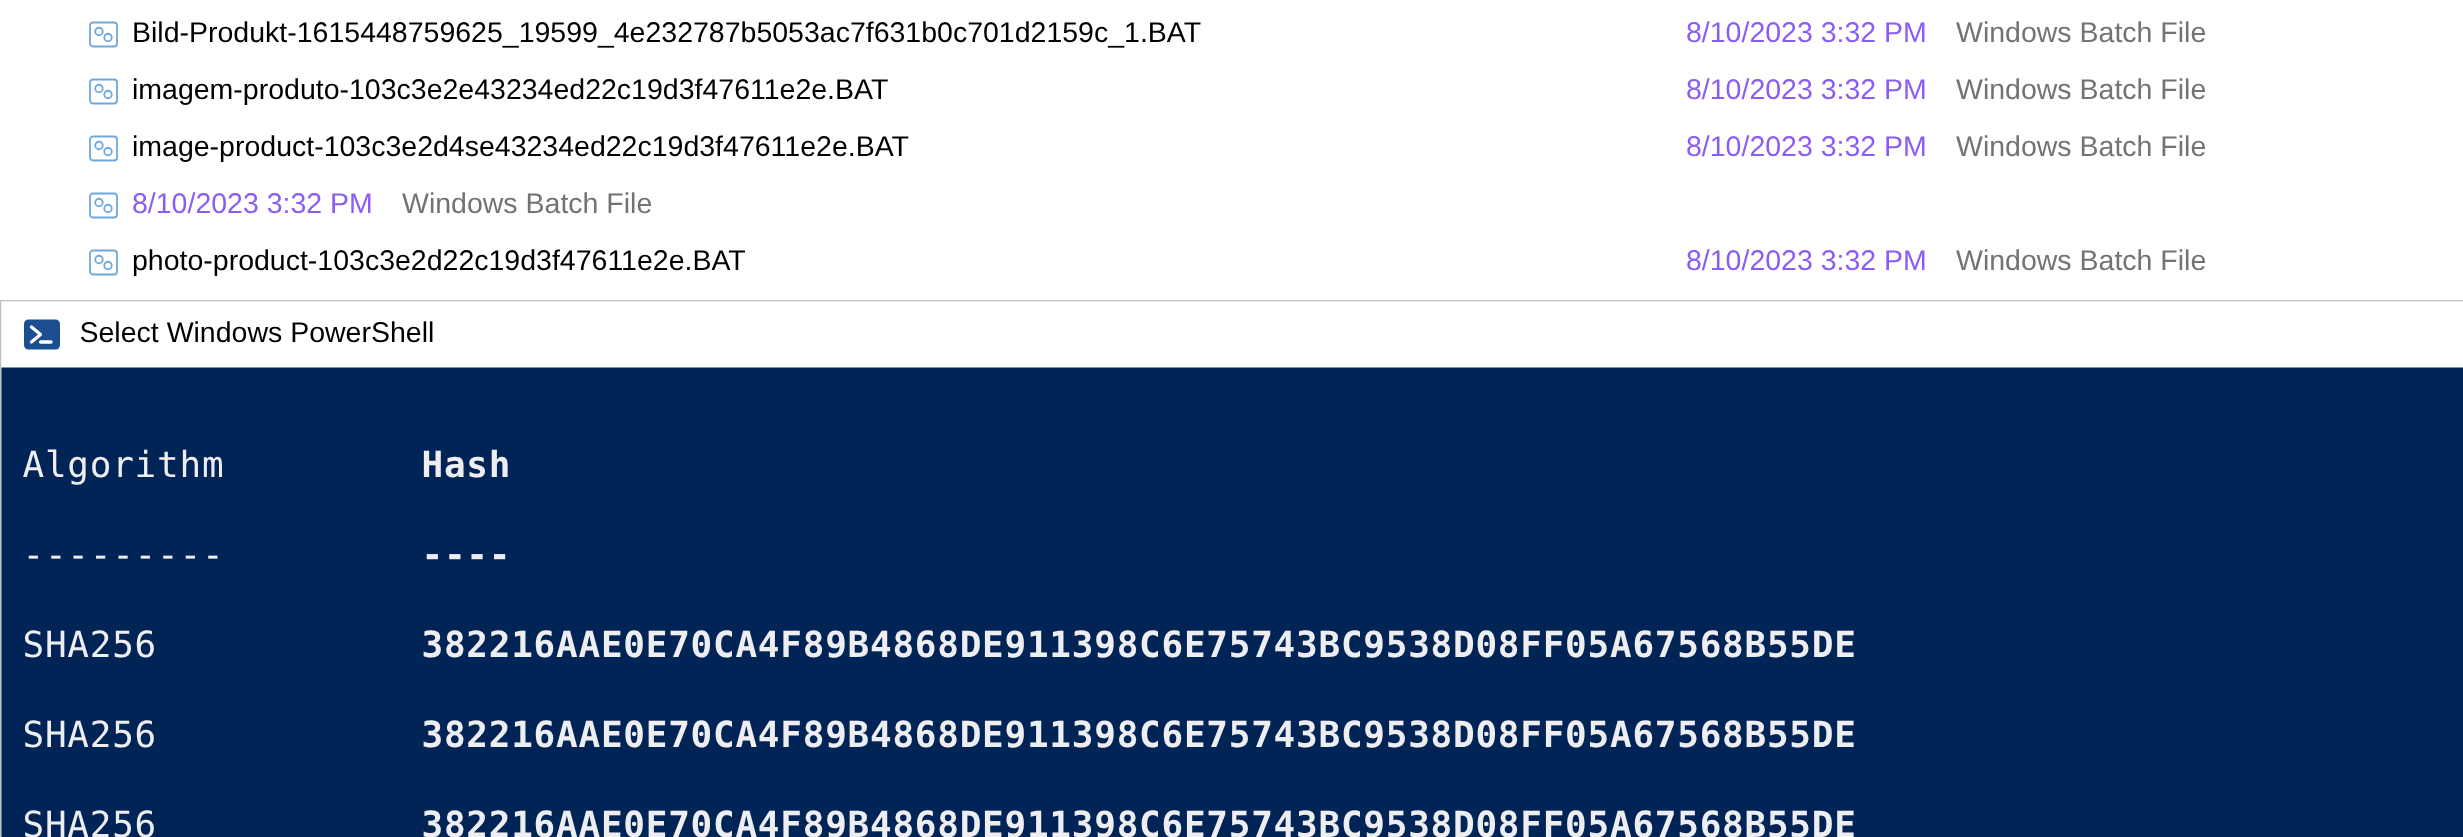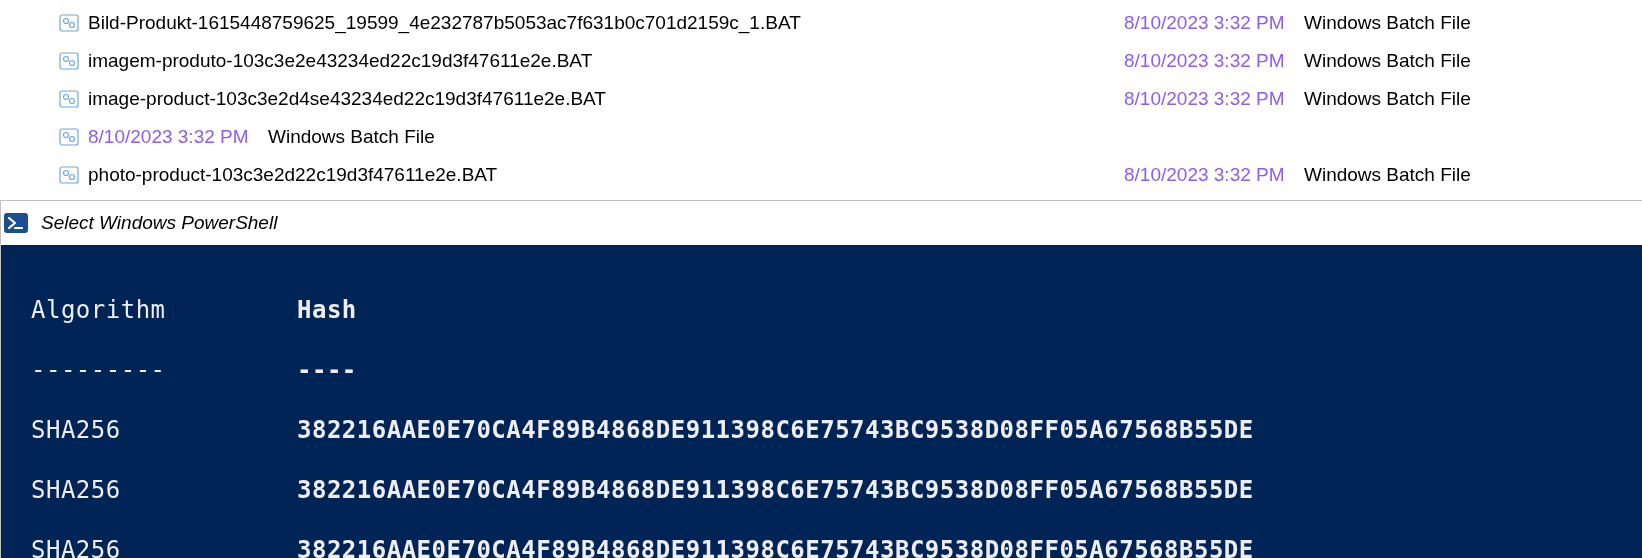--- a/index.html
+++ b/index.html
@@ -35,33 +35,32 @@
     overflow: hidden;
   }
   .col-date {
     width: 180px;
     white-space: nowrap;
     color: #8b5cf6;
   }
   .col-type {
     flex: 1;
     white-space: nowrap;
-    color: #000000;
+    color: #737373;
   }
   .ps-window {
     border-top: 1px solid #c0c0c0;
     border-left: 1px solid #c0c0c0;
   }
   .ps-titlebar {
     height: 44px;
     display: flex;
     align-items: center;
-    padding-left: 2px;
+    padding-left: 14px;
     background: #ffffff;
-    font-style: italic;
   }
   .ps-titlebar .ps-icon-wrap {
     width: 26px;
     height: 26px;
     margin-right: 12px;
     display: flex;
     align-items: center;
     justify-content: center;
   }
   .ps-title-text {
@@ -71,21 +70,20 @@
     background: #012456;
     color: #eeedf0;
     font-family: Consolas, "Lucida Console", monospace;
     font-size: 24px;
     line-height: 30px;
     padding: 20px 14px 30px 14px;
     white-space: pre;
   }
   .ps-header-line, .ps-dash-line, .ps-data-line {
     display: flex;
-    margin-left: 16px;
   }
   .ps-algo {
     width: 266px;
     letter-spacing: 0.5px;
   }
   .ps-hash {
     flex: 1;
     letter-spacing: 0.5px;
     font-weight: bold;
   }

